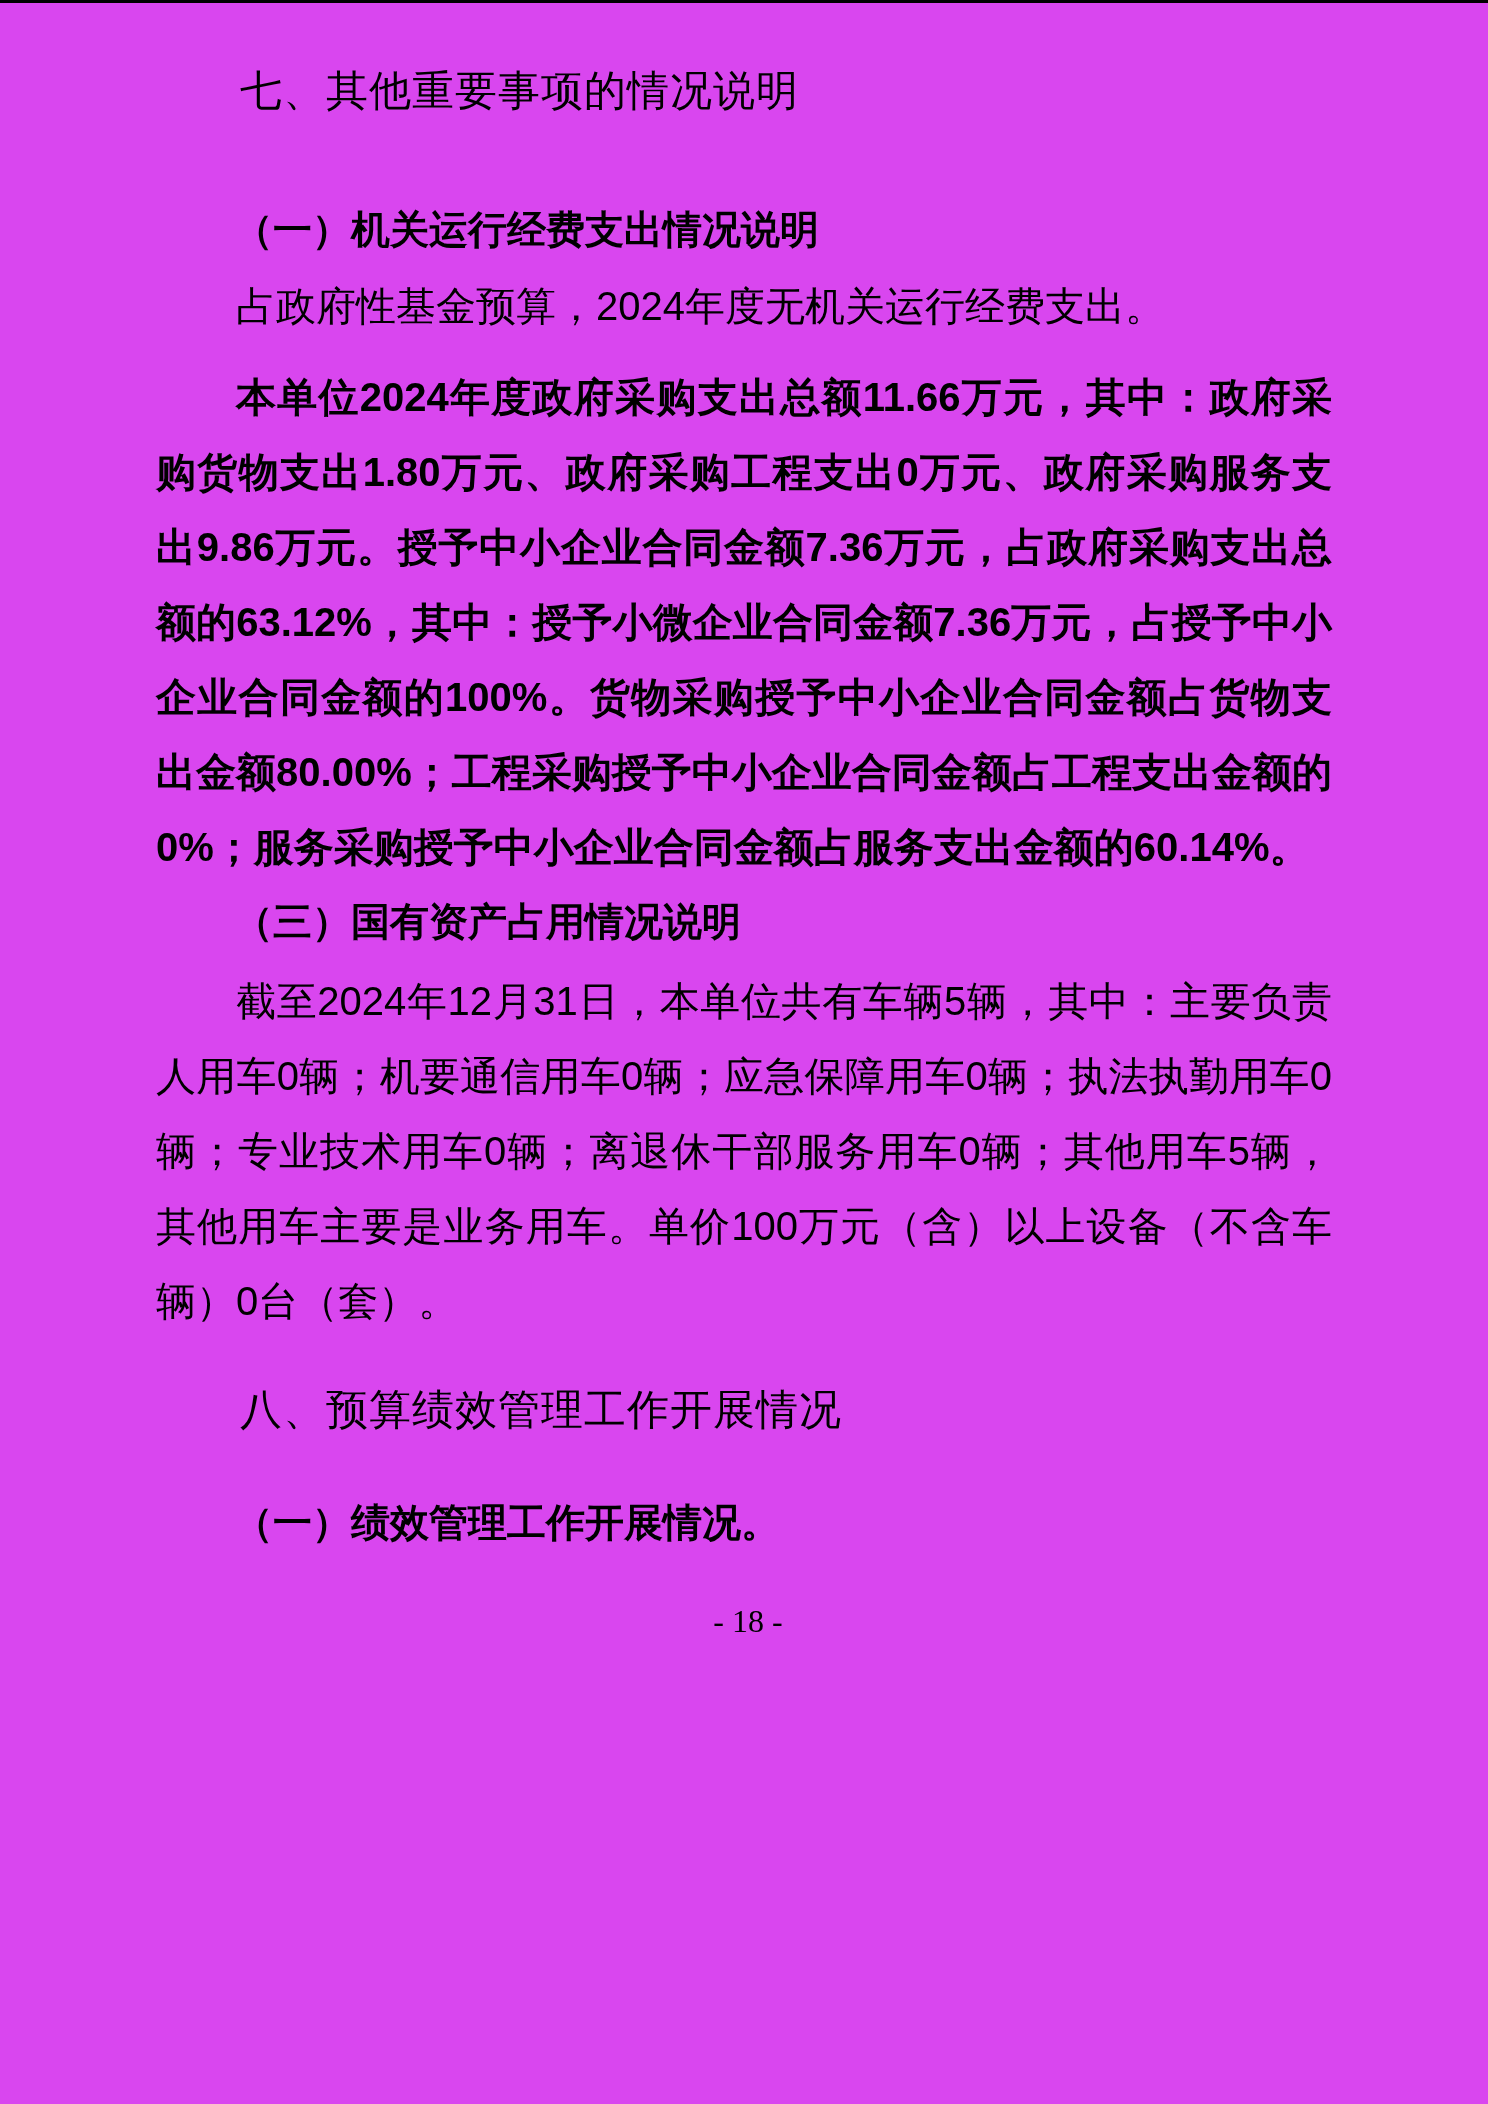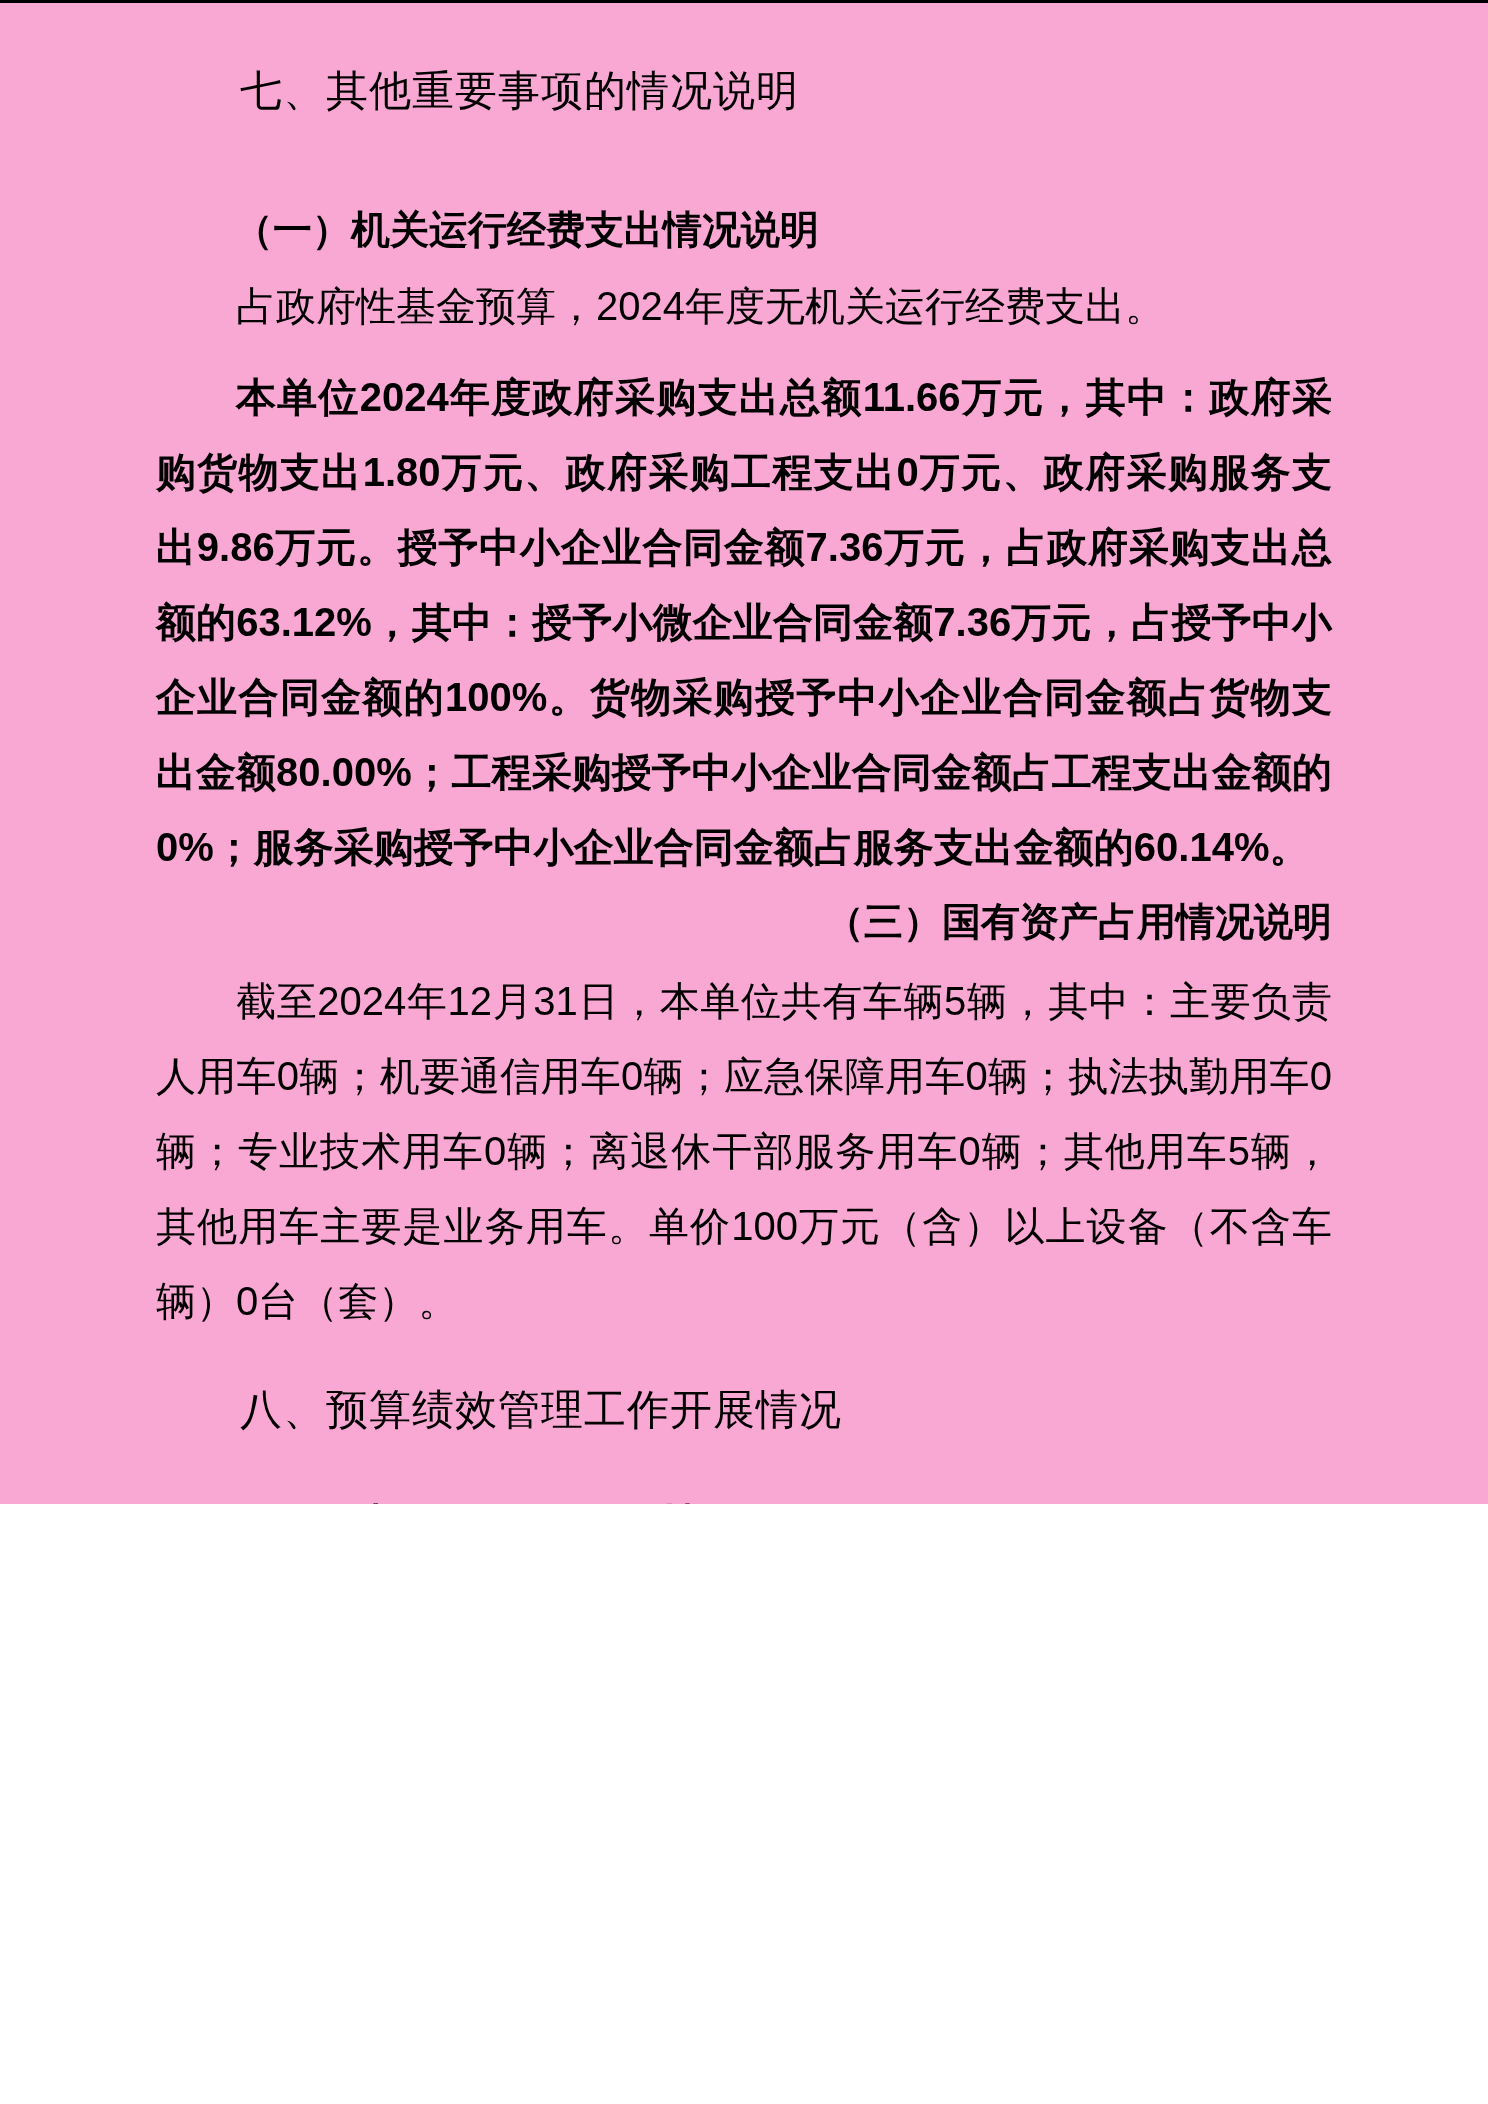--- a/index.html
+++ b/index.html
@@ -3,22 +3,22 @@
 <meta charset="utf-8">
 <style>
   html, body {
     margin: 0;
     padding: 0;
     background: #ffffff;
   }
   .page {
     position: relative;
     width: 1488px;
-    height: 1504px;
-    background: #f9a8d4;
+    height: 2104px;
+    background: #d946ef;
     color: #000000;
     font-family: "Liberation Sans", sans-serif;
     box-sizing: border-box;
     overflow: hidden;
   }
   .top-edge {
     position: absolute;
     top: 0; left: 0;
     width: 100%;
     height: 3px;
@@ -65,21 +65,21 @@
 
     <div class="h1" style="margin:65px 0 0 0;">七、其他重要事项的情况说明</div>
 
     <div class="h2" style="margin:90px 0 0 0;">（一）机关运行经费支出情况说明</div>
 
     <p class="para" style="margin-top:10px;">占政府性基金预算，2024年度无机关运行经费支出。</p>
 
 
     <p class="para" style="margin-top:16px;font-weight:bold;">本单位2024年度政府采购支出总额11.66万元，其中：政府采购货物支出1.80万元、政府采购工程支出0万元、政府采购服务支出9.86万元。授予中小企业合同金额7.36万元，占政府采购支出总额的63.12%，其中：授予小微企业合同金额7.36万元，占授予中小企业合同金额的100%。货物采购授予中小企业合同金额占货物支出金额80.00%；工程采购授予中小企业合同金额占工程支出金额的0%；服务采购授予中小企业合同金额占服务支出金额的60.14%。</p>
 
-    <div class="h2" style="margin:14px 0 0 0;text-align:right;">（三）国有资产占用情况说明</div>
+    <div class="h2" style="margin:14px 0 0 0;">（三）国有资产占用情况说明</div>
 
     <p class="para" style="margin-top:13px;">截至2024年12月31日，本单位共有车辆5辆，其中：主要负责人用车0辆；机要通信用车0辆；应急保障用车0辆；执法执勤用车0辆；专业技术用车0辆；离退休干部服务用车0辆；其他用车5辆，其他用车主要是业务用车。单价100万元（含）以上设备（不含车辆）0台（套）。</p>
 
     <div class="h1" style="margin:45px 0 0 0;">八、预算绩效管理工作开展情况</div>
 
     <div class="h2" style="margin:64px 0 0 0;">（一）绩效管理工作开展情况。</div>
 
 
   </div>
 

